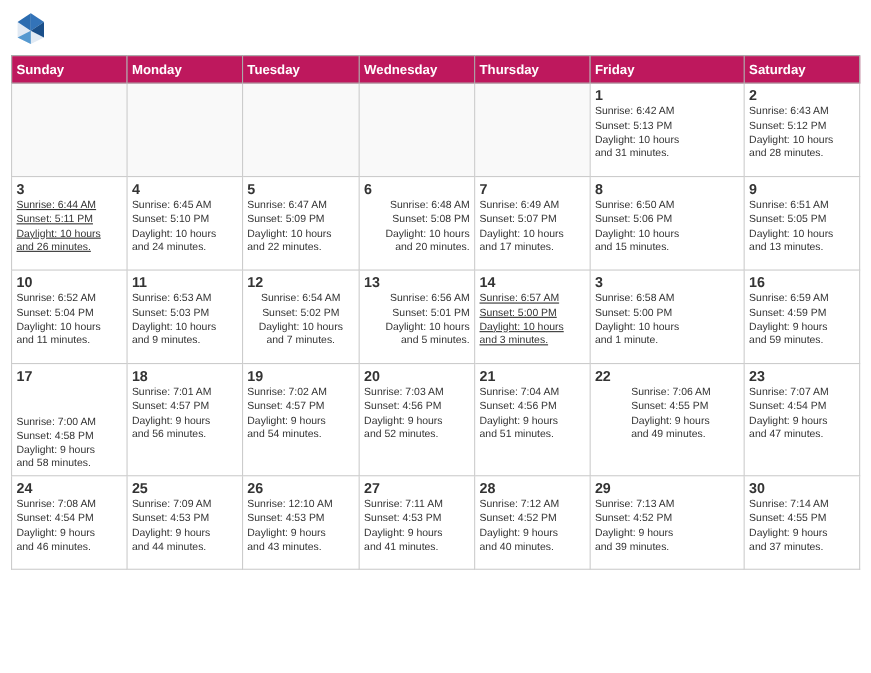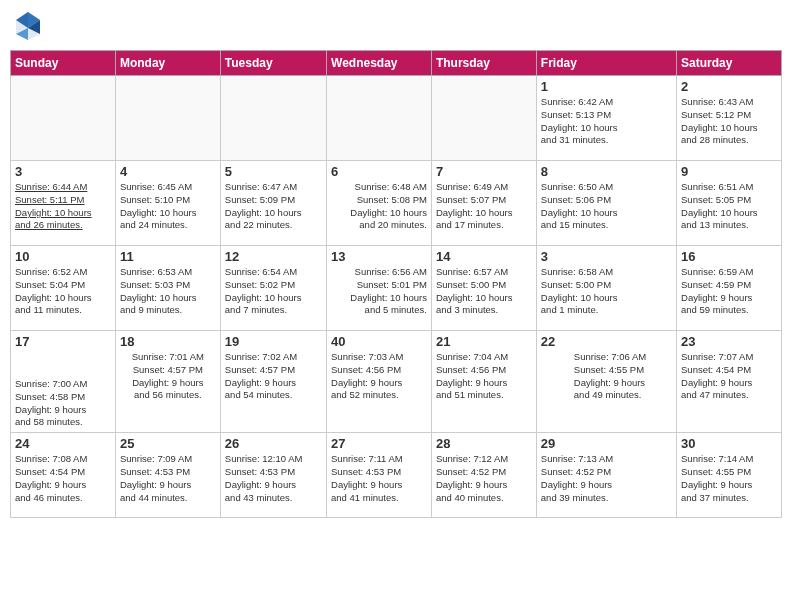--- a/index.html
+++ b/index.html
@@ -203,35 +203,35 @@
         </td>
         <td>
           <span class="day-num">11</span>
           <div class="day-info" style="white-space: pre-line;">Sunrise: 6:53 AM
 Sunset: 5:03 PM
 Daylight: 10 hours
 and 9 minutes.</div>
         </td>
         <td>
           <span class="day-num">12</span>
-          <div class="day-info" style="white-space: pre-line;">Sunrise: 6:54 AM
+          <div class="day-info" style="white-space: pre-line; text-align: center;">Sunrise: 6:54 AM
 Sunset: 5:02 PM
 Daylight: 10 hours
 and 7 minutes.</div>
         </td>
         <td>
           <span class="day-num">13</span>
           <div class="day-info" style="white-space: pre-line; text-align: right;">Sunrise: 6:56 AM
 Sunset: 5:01 PM
 Daylight: 10 hours
 and 5 minutes.</div>
         </td>
         <td>
           <span class="day-num">14</span>
-          <div class="day-info" style="white-space: pre-line;">Sunrise: 6:57 AM
+          <div class="day-info" style="white-space: pre-line; text-decoration: underline;">Sunrise: 6:57 AM
 Sunset: 5:00 PM
 Daylight: 10 hours
 and 3 minutes.</div>
         </td>
         <td>
           <span class="day-num">3</span>
           <div class="day-info" style="white-space: pre-line;">Sunrise: 6:58 AM
 Sunset: 5:00 PM
 Daylight: 10 hours
 and 1 minute.</div>
@@ -247,34 +247,34 @@
       <tr>
         <td>
           <span class="day-num">17</span>
           <div class="day-info" style="white-space: pre-line; margin-top: 29px;">Sunrise: 7:00 AM
 Sunset: 4:58 PM
 Daylight: 9 hours
 and 58 minutes.</div>
         </td>
         <td>
           <span class="day-num">18</span>
-          <div class="day-info" style="white-space: pre-line; text-align: center;">Sunrise: 7:01 AM
+          <div class="day-info" style="white-space: pre-line;">Sunrise: 7:01 AM
 Sunset: 4:57 PM
 Daylight: 9 hours
 and 56 minutes.</div>
         </td>
         <td>
           <span class="day-num">19</span>
           <div class="day-info" style="white-space: pre-line;">Sunrise: 7:02 AM
 Sunset: 4:57 PM
 Daylight: 9 hours
 and 54 minutes.</div>
         </td>
         <td>
-          <span class="day-num">40</span>
+          <span class="day-num">20</span>
           <div class="day-info" style="white-space: pre-line;">Sunrise: 7:03 AM
 Sunset: 4:56 PM
 Daylight: 9 hours
 and 52 minutes.</div>
         </td>
         <td>
           <span class="day-num">21</span>
           <div class="day-info" style="white-space: pre-line;">Sunrise: 7:04 AM
 Sunset: 4:56 PM
 Daylight: 9 hours

